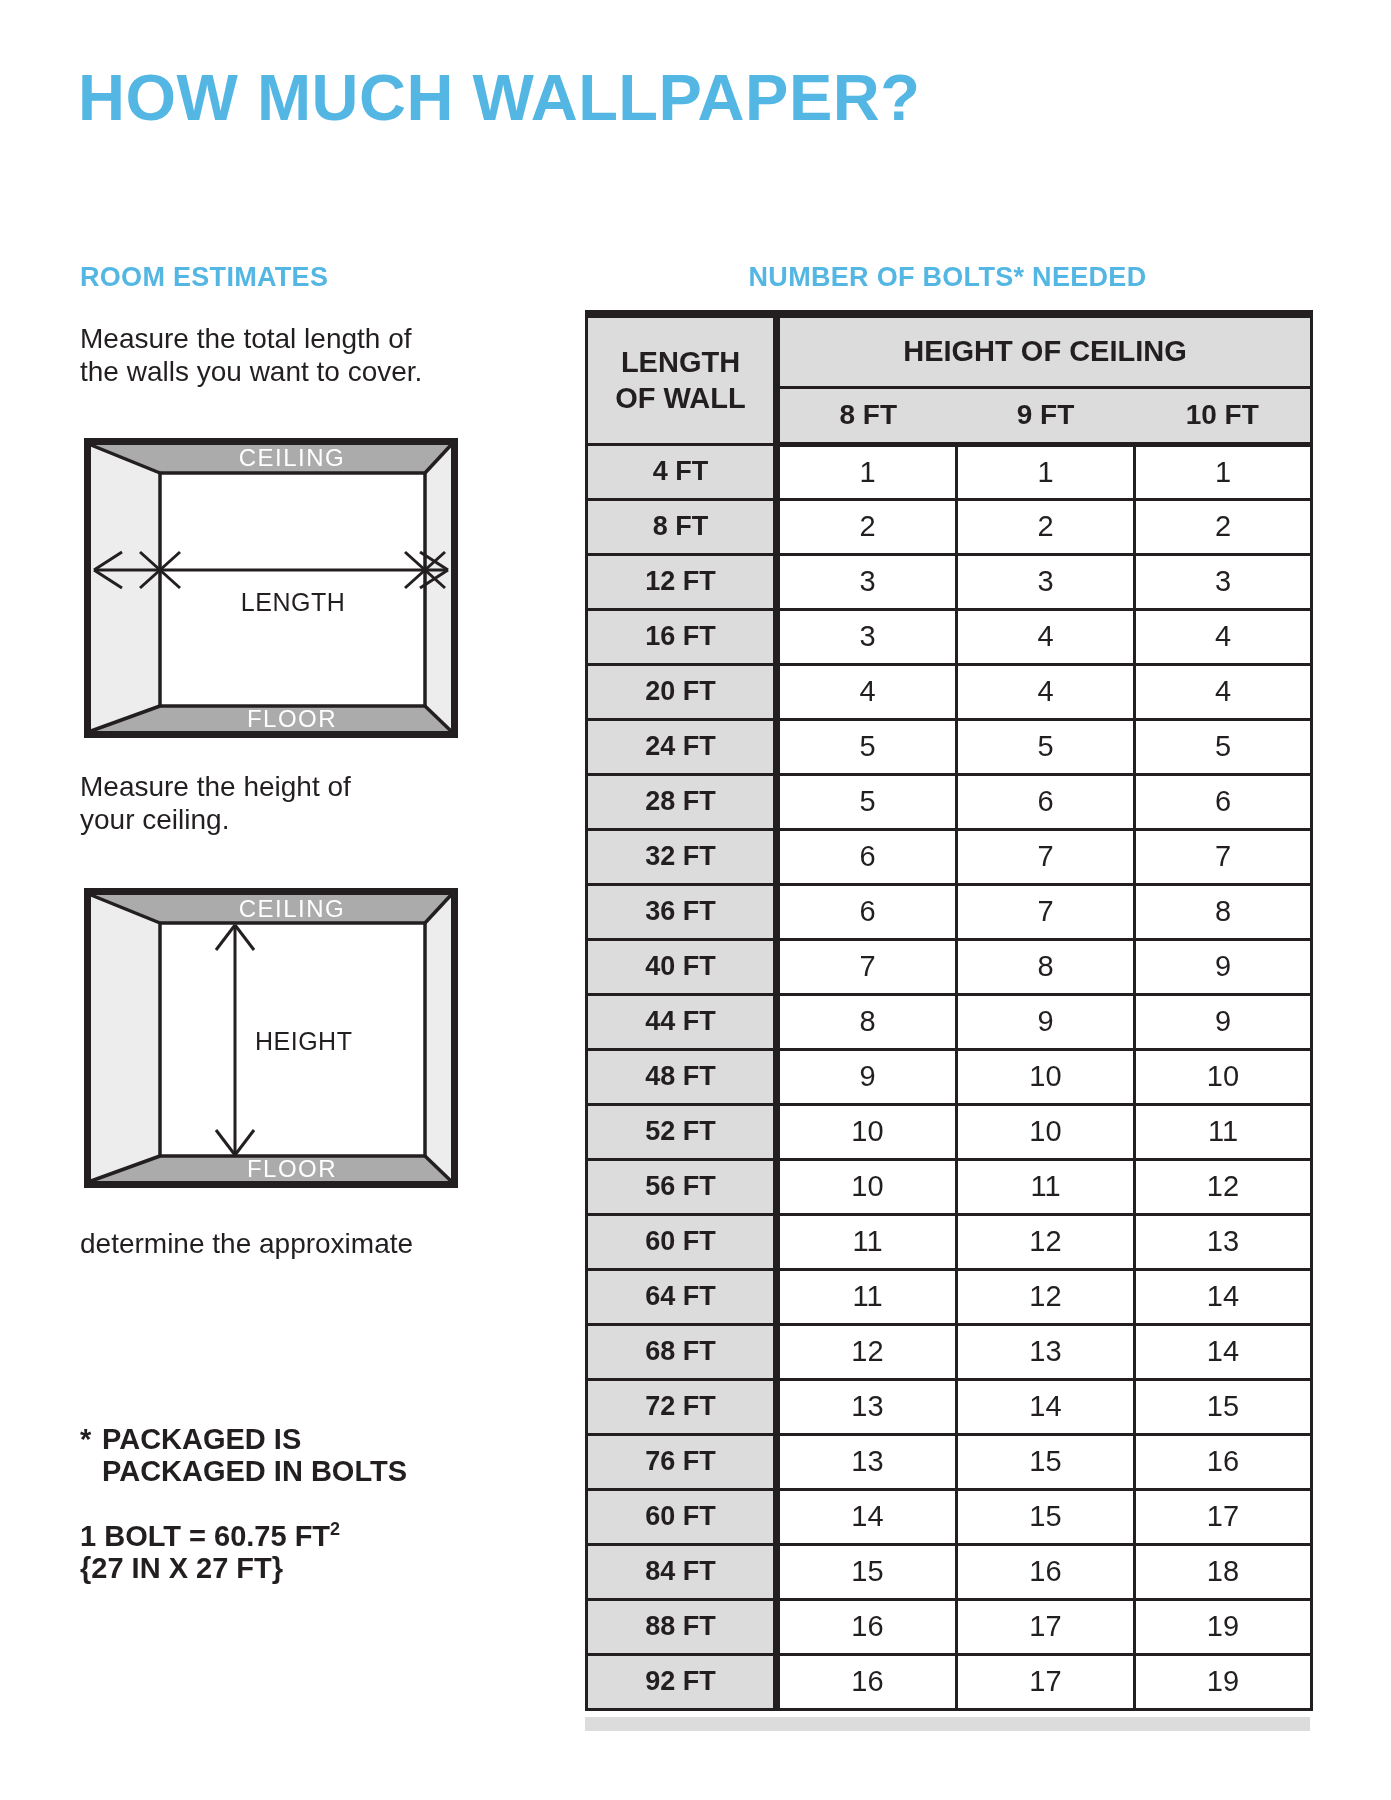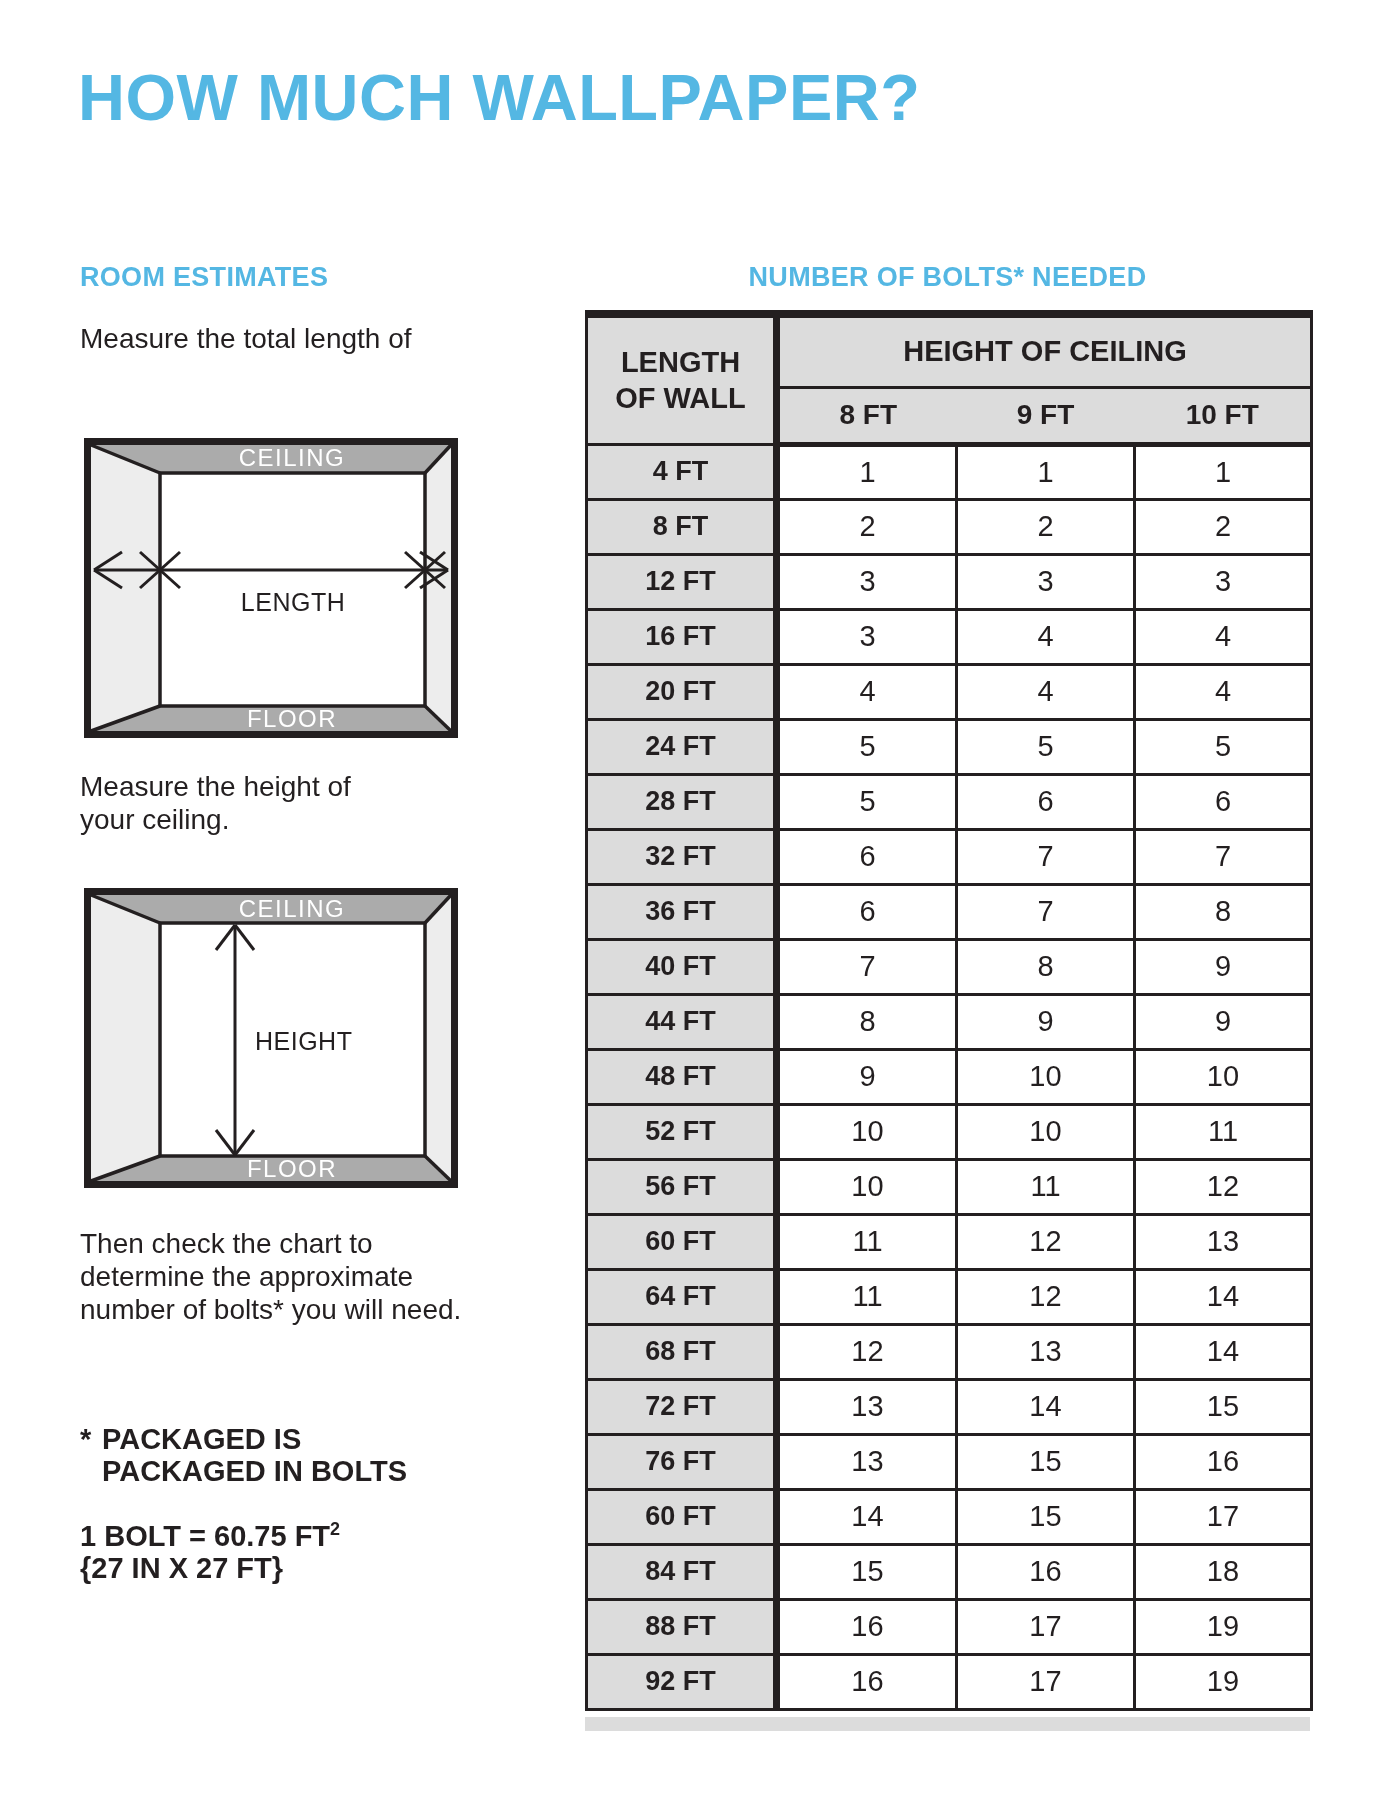--- a/index.html
+++ b/index.html
@@ -69,20 +69,21 @@
 </head>
 <body>
 
 <div class="page-title">HOW MUCH WALLPAPER?</div>
 
 <div class="section-heading heading-left">ROOM ESTIMATES</div>
 <div class="section-heading heading-table">NUMBER OF BOLTS* NEEDED</div>
 
 <div class="body-text para1">
   <div>Measure the total length of</div>
+  <div>the walls you want to cover.</div>
 </div>
 
 <div class="room-diagram d1">
   <svg width="374" height="300" viewBox="0 0 374 300">
     <rect x="3.5" y="3.5" width="367" height="293" fill="#ffffff" stroke="#231f20" stroke-width="7"></rect>
     <polygon points="7,7 367,7 341,35 76,35" fill="#ababab"></polygon>
     <polygon points="7,293 367,293 341,268 76,268" fill="#ababab"></polygon>
     <polygon points="7,7 76,35 76,268 7,293" fill="#ededed"></polygon>
     <polygon points="367,7 341,35 341,268 367,293" fill="#ededed"></polygon>
     <rect x="76" y="35" width="265" height="233" fill="#ffffff" stroke="#231f20" stroke-width="3.5"></rect>
@@ -131,23 +132,21 @@
       <line x1="151" y1="37" x2="132" y2="62"></line>
       <line x1="151" y1="37" x2="170" y2="62"></line>
       <line x1="151" y1="267" x2="132" y2="242"></line>
       <line x1="151" y1="267" x2="170" y2="242"></line>
     </g>
     <text x="171" y="162" text-anchor="start" class="svg-dim-label">HEIGHT</text>
   </svg>
 </div>
 
 <div class="body-text para3">
-  <div>Then check the chart to</div>
   <div>determine the approximate</div>
-  <div>number of bolts* you will need.</div>
 </div>
 
 <div class="footnote">
   <span class="star">*</span>
   <div class="fn-text">
     <div>PACKAGED IS</div>
     <div>PACKAGED IN BOLTS</div>
   </div>
 </div>
 

